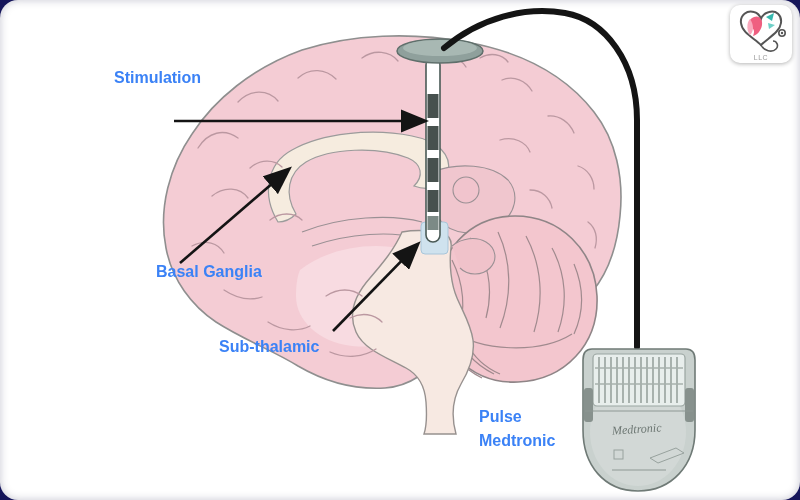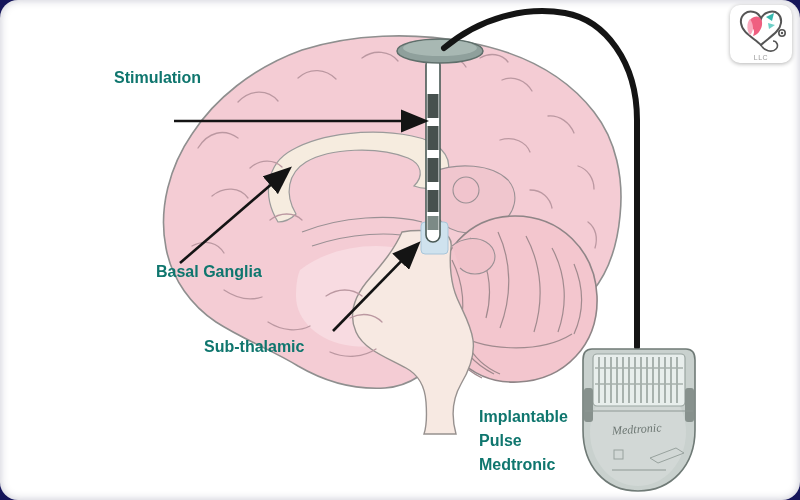--- a/index.html
+++ b/index.html
@@ -1,24 +1,24 @@
 <!DOCTYPE html>
 <html><head>
 <meta charset="utf-8">
 <style>
   html,body{margin:0;padding:0;}
   body{background:#15155a;font-family:"Liberation Sans",sans-serif;}
   .frame{position:relative;width:800px;height:500px;background:#15155a;overflow:hidden;}
   .card{position:absolute;inset:0;background:#ffffff;border-radius:18px;
         box-shadow:inset 0 0 9px rgba(50,50,90,.28);overflow:hidden;}
   .art{position:absolute;left:0;top:0;width:800px;height:500px;}
-  .label{position:absolute;color:#0f766e;font-weight:bold;font-size:16px;line-height:23px;white-space:nowrap;}
+  .label{position:absolute;color:#3b82f6;font-weight:bold;font-size:16px;line-height:23px;white-space:nowrap;}
   .lbl-stim{left:114px;top:66px;}
   .lbl-basal{left:112px;top:260px;margin-left:44px;}
-  .lbl-sub{left:204px;top:335px;}
+  .lbl-sub{left:219px;top:335px;}
   .lbl-ipg{left:479px;top:405px;line-height:24px;}
   .logo{position:absolute;top:5px;right:8px;width:62px;height:58px;background:#ffffff;
         border-radius:10px;box-shadow:0 1px 4px rgba(0,0,0,.3);}
   .logo svg{position:absolute;left:0;top:0;}
   .logo-caption{position:absolute;bottom:2px;left:0;width:100%;text-align:center;
         font-size:7px;color:#9a9a9a;letter-spacing:.5px;}
 </style>
 </head>
 <body>
 
@@ -159,21 +159,20 @@
   <div class="label lbl-stim">
     <div>Stimulation</div>
   </div>
   <div class="label lbl-basal">
     <div>Basal Ganglia</div>
   </div>
   <div class="label lbl-sub">
     <div>Sub-thalamic</div>
   </div>
   <div class="label lbl-ipg">
-    <div>Implantable</div>
     <div>Pulse</div>
     <div>Medtronic</div>
   </div>
 
   <div class="logo">
     <svg width="62" height="50" viewBox="0 0 62 50">
       <path d="M31,40 C24,33 12,28 11,18 C10,10 17,5 24,7 C28,8 30,11 31,14 C32,11 35,8 39,7
                C46,5 52,10 51,18 C50,27 38,33 31,40 Z" fill="none" stroke="#555555" stroke-width="2"></path>
       <path d="M31,40 C34,46 42,48 46,44 C49,41 47,36 43,36" fill="none" stroke="#555555" stroke-width="1.6"></path>
       <circle cx="52" cy="28" r="3.2" fill="none" stroke="#555555" stroke-width="1.6"></circle>

